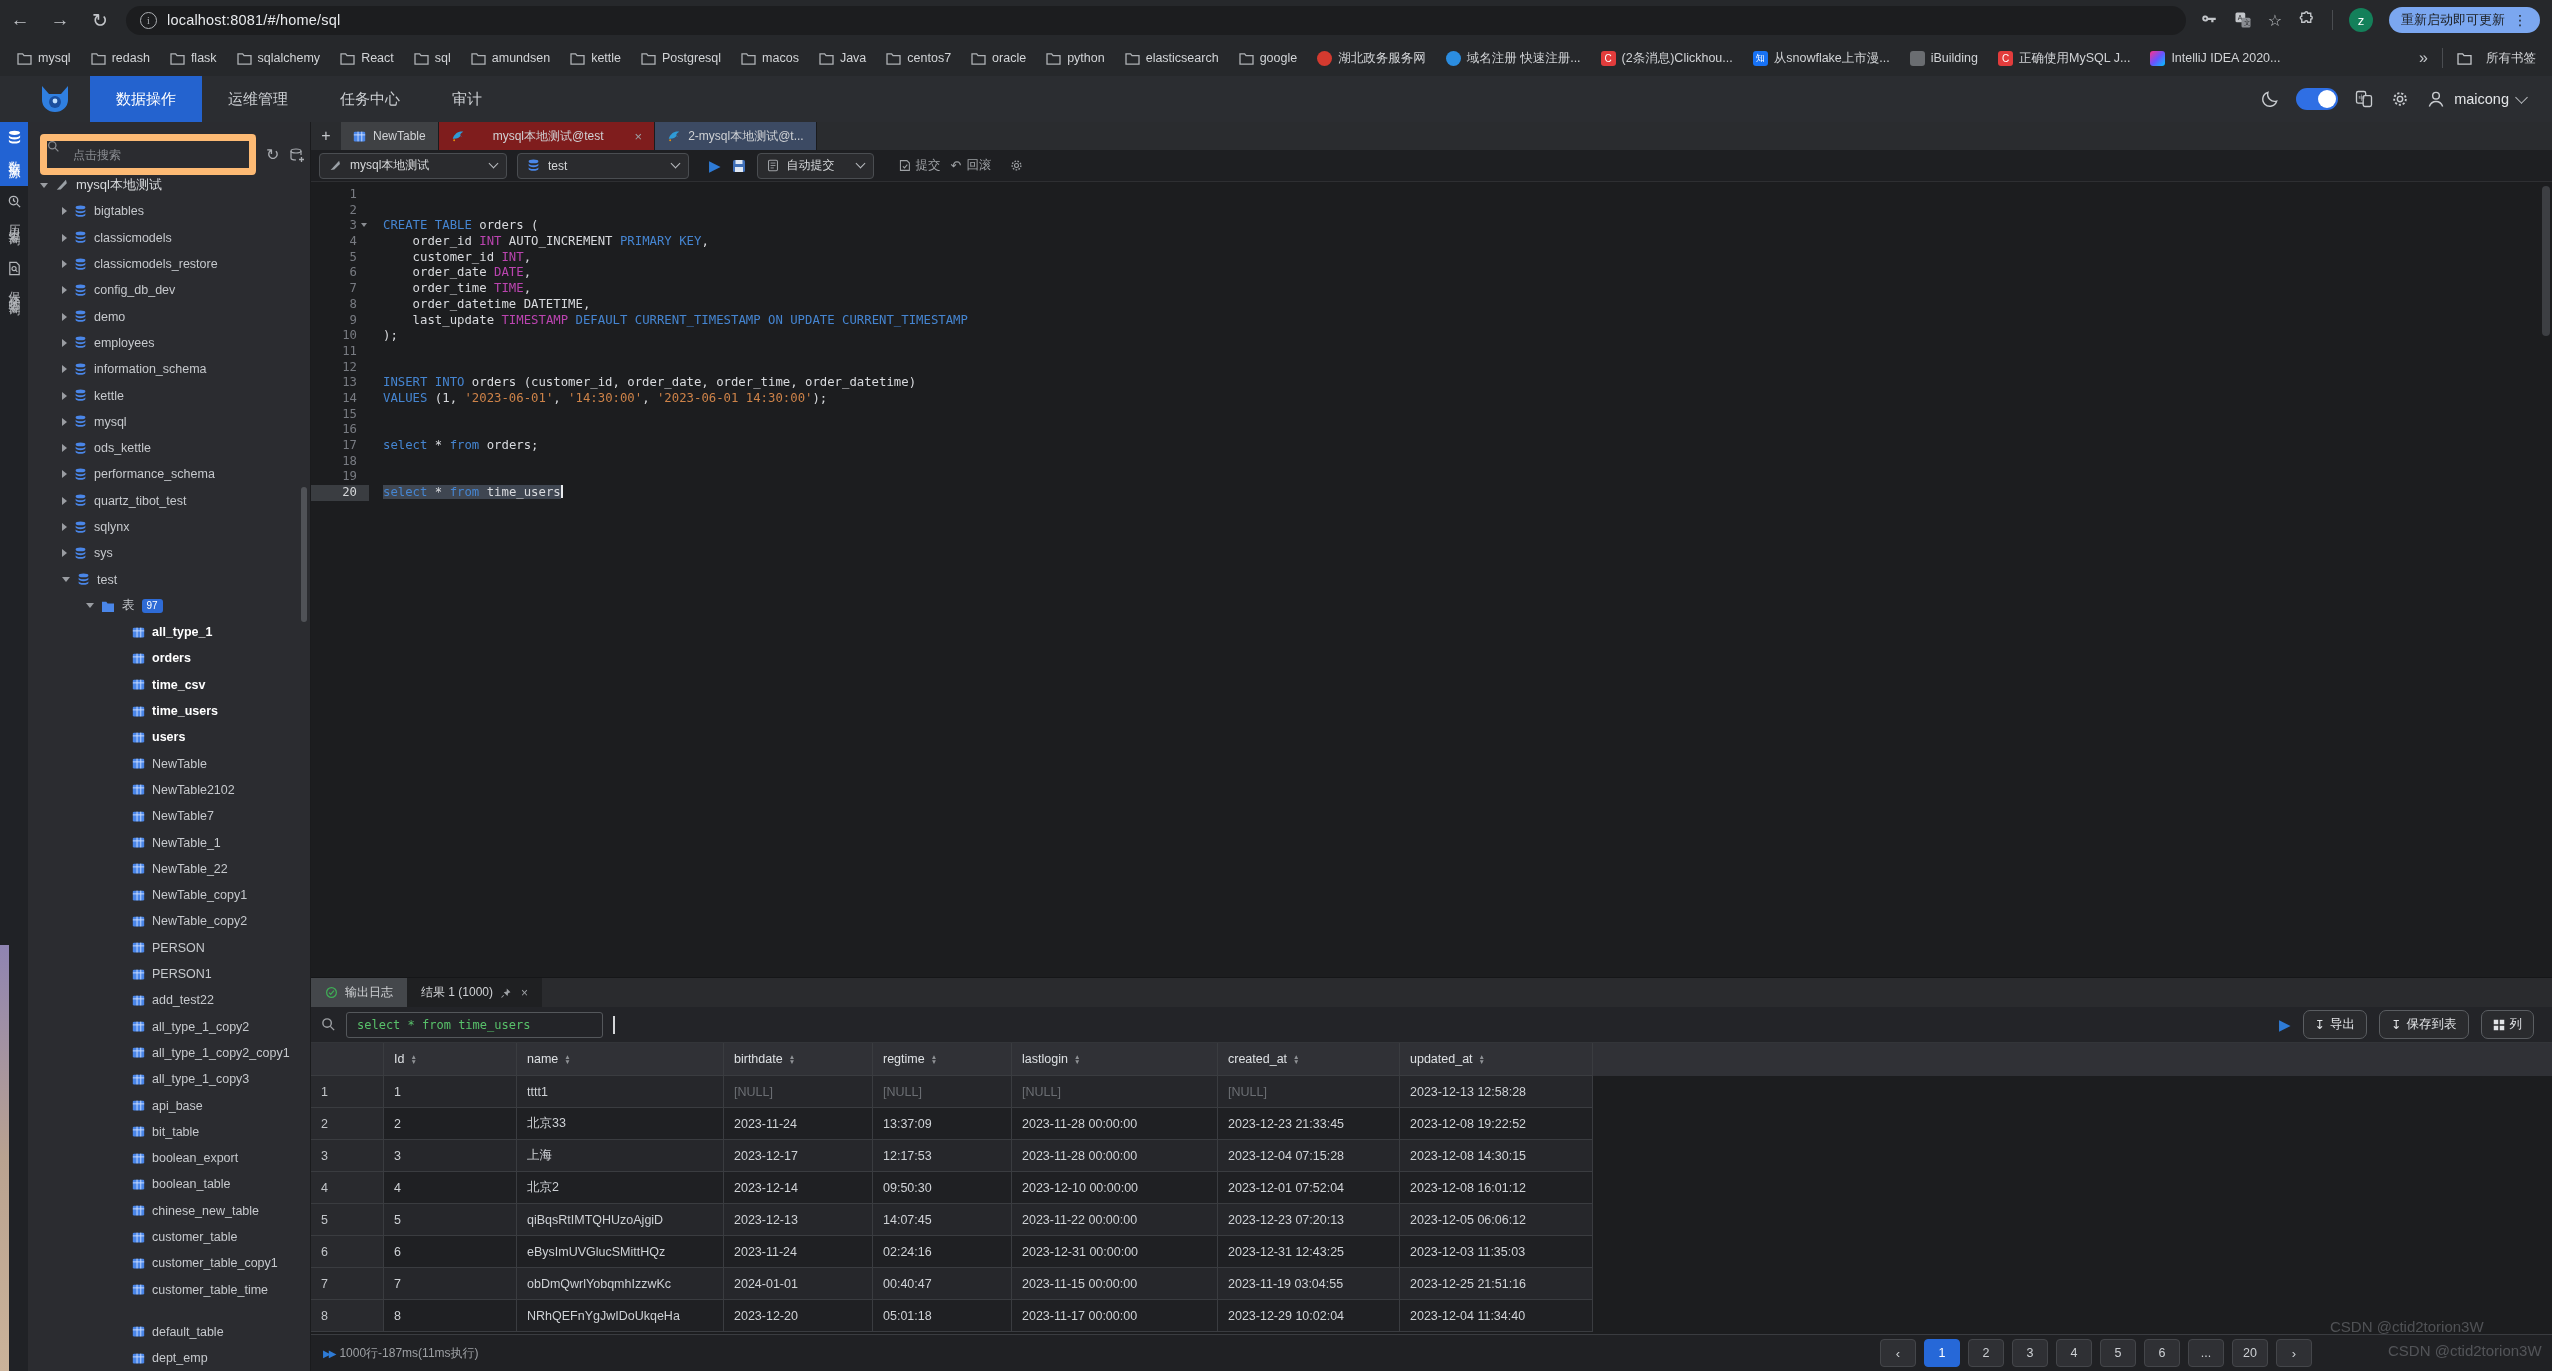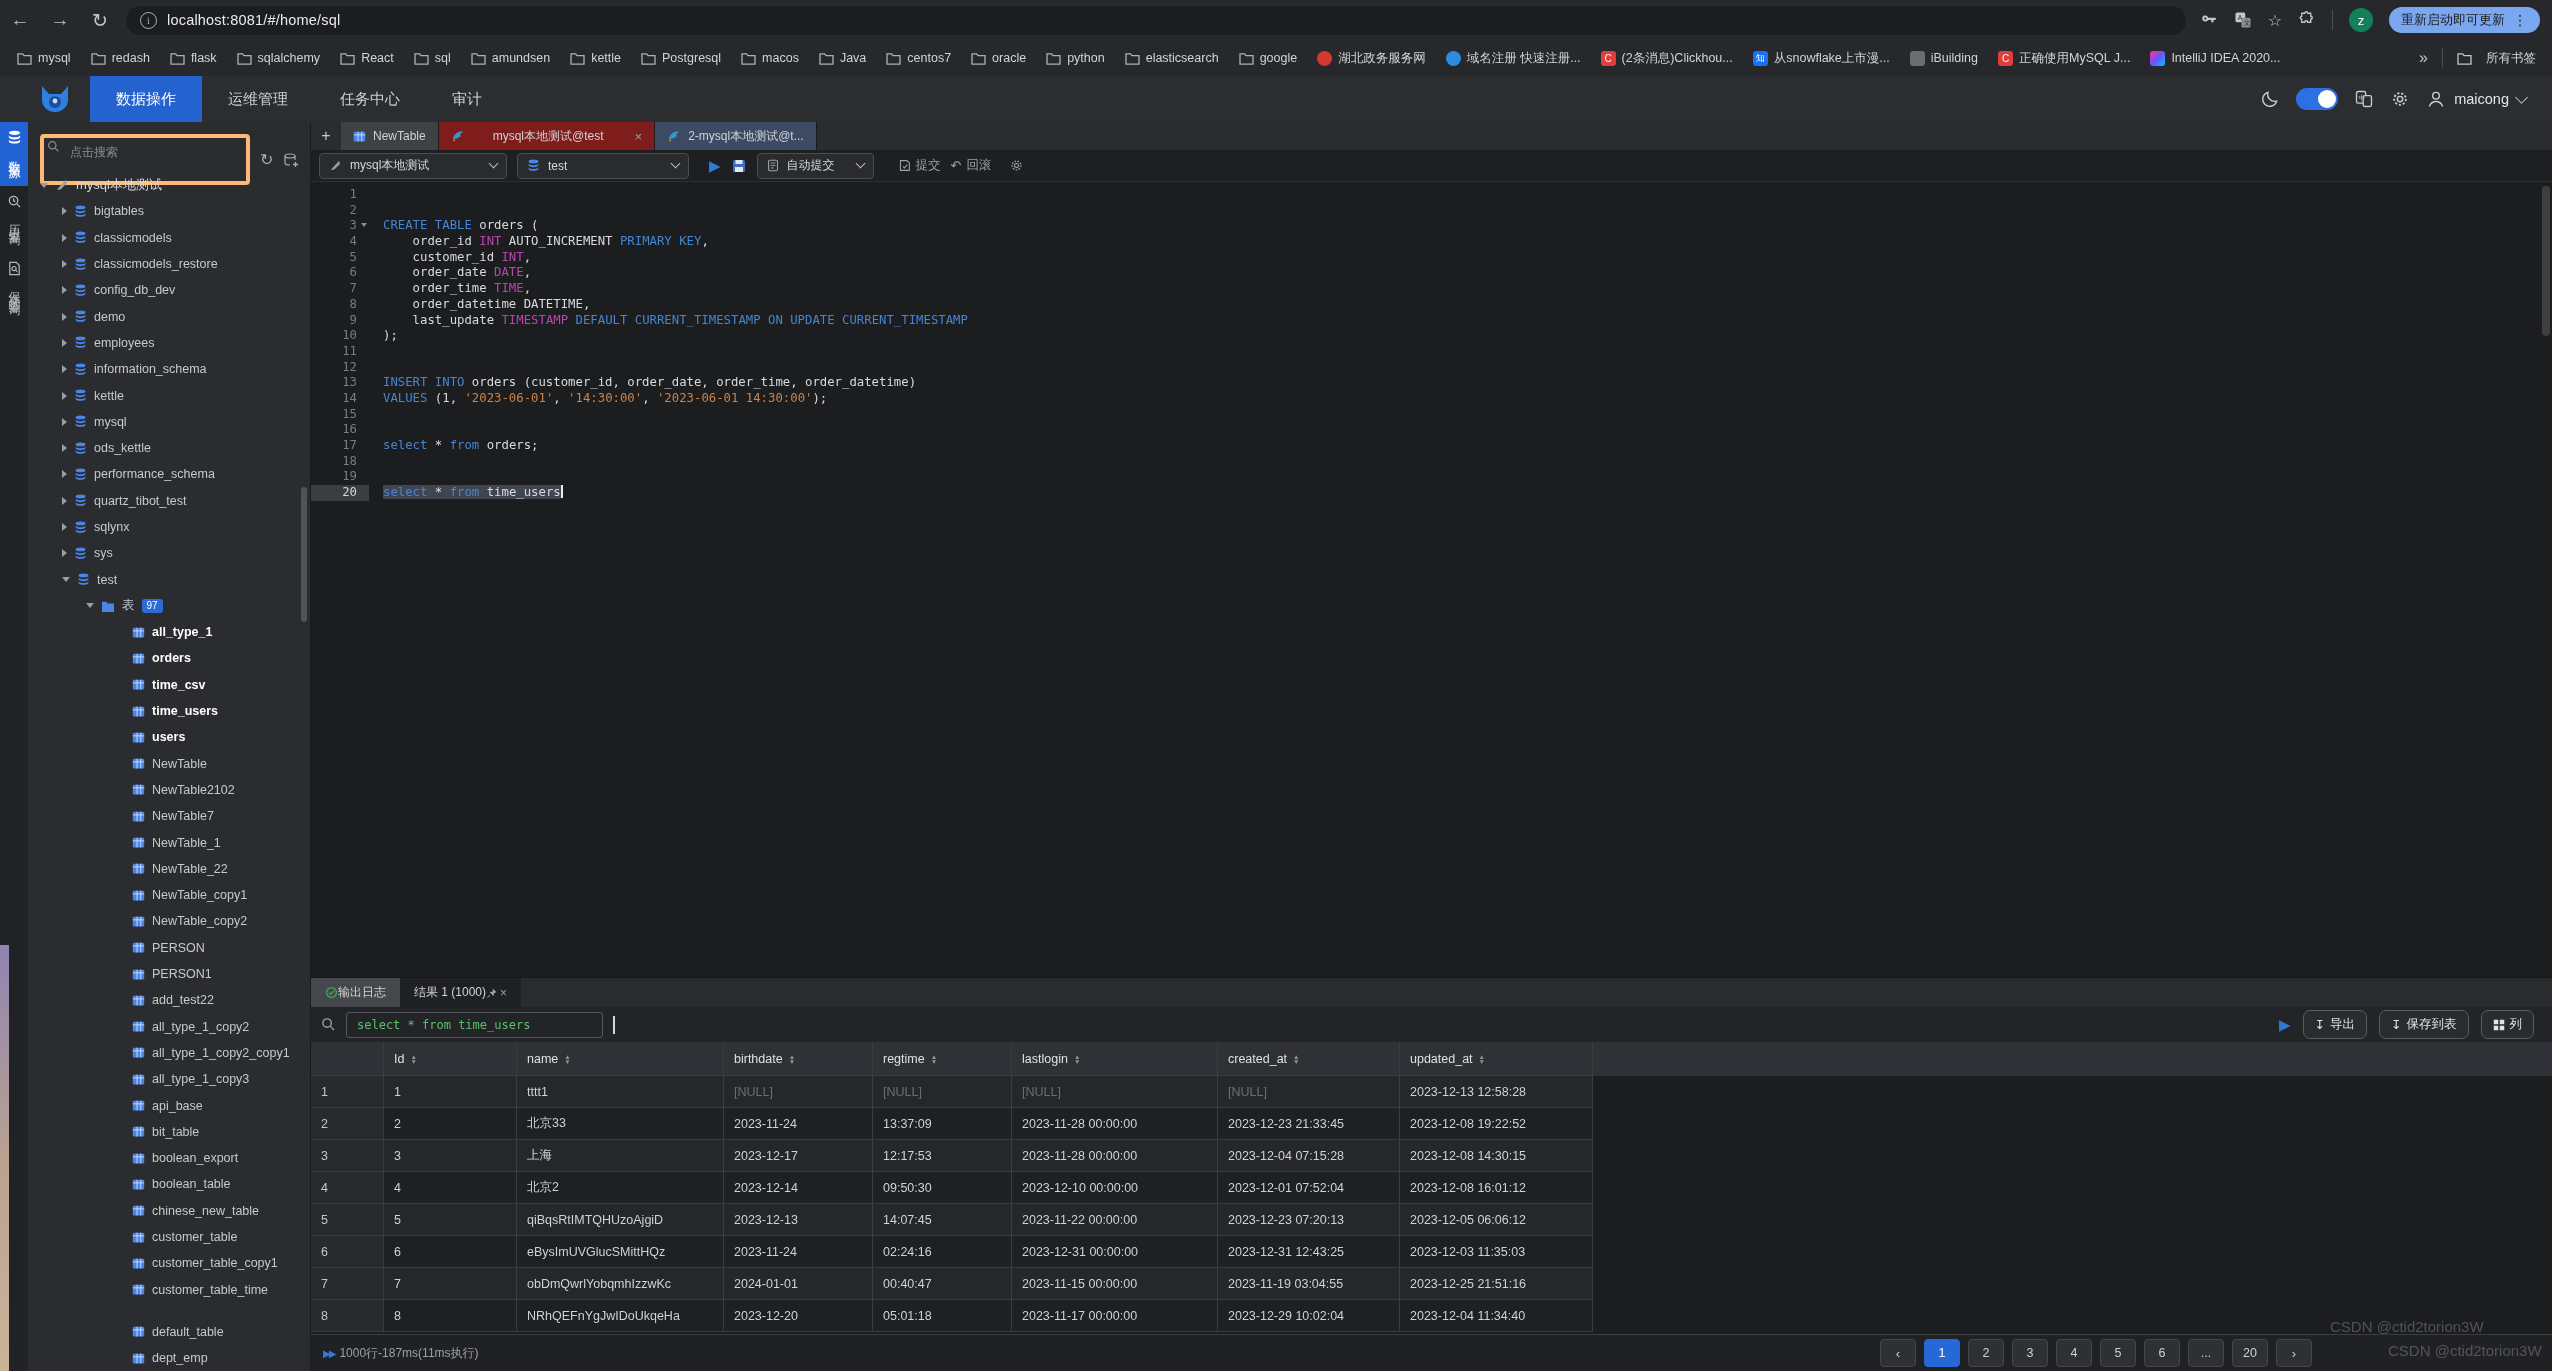--- a/index.html
+++ b/index.html
@@ -53,22 +53,22 @@
   .workbench{position:absolute;left:0;top:122px;width:2552px;height:1249px;display:flex;}
   .rail{width:28px;background:#202226;flex:none;position:relative;}
   .rail-sec{display:flex;flex-direction:column;align-items:center;gap:6px;padding:8px 0;}
   .rail-blue{background:#2263d3;color:#fff;}
   .rail-vtxt{writing-mode:vertical-lr;font-size:12px;letter-spacing:3px;}
   .rail-gray{color:#b4b7bb;}
   .rail-arr{font-size:11px;}
   
   .sidebar{width:282px;background:#2b2c30;flex:none;position:relative;border-right:1px solid #1a1b1d;overflow:hidden;}
   .sb-search-row{display:flex;align-items:center;gap:10px;padding:12px 8px 8px 12px;}
-  .sb-search{width:168px;height:27px;background:transparent;border:4px solid #fdba74;border-radius:4px;
-             color:#cfd2d6;font-size:12px;padding:0 8px 16px 26px;outline:none;}
+  .sb-search{width:168px;height:27px;background:transparent;border:7px solid #fdba74;border-radius:4px;
+             color:#cfd2d6;font-size:12px;padding:0 8px 0 26px;outline:none;}
   .sb-search::placeholder{color:#8a8d92;}
   .sb-search-wrap{position:relative;}
   .sb-search-wrap svg{position:absolute;left:7px;top:6px;}
   .sb-tool{color:#a9acb1;flex:none;}
   .tree{position:absolute;top:50px;left:0;right:0;bottom:0;}
   .trow{height:26.3px;display:flex;align-items:center;gap:7px;font-size:12.5px;color:#c6c9cd;cursor:pointer;}
   .trow.bold{color:#fff;font-weight:700;}
   .trow.root{font-size:13px;color:#d6d8db;}
   .tri-r{width:0;height:0;border-left:5px solid #9a9da2;border-top:4px solid transparent;border-bottom:4px solid transparent;flex:none;}
   .tri-d{width:0;height:0;border-top:5px solid #9a9da2;border-left:4px solid transparent;border-right:4px solid transparent;flex:none;}
@@ -105,21 +105,21 @@
   .eline.cur .gut{background:#3a3d41;color:#d6d8da;}
   .code{padding-left:14px;white-space:pre;color:#d8dade;}
   .tok-kw{color:#4585d1;}
   .tok-ty{color:#bb44b0;}
   .tok-st{color:#ce8349;}
   .sel-bg{background:#3f4651;}
   .cursor{display:inline-block;width:2px;height:13px;background:#e8eaed;vertical-align:-2px;}
   .ed-scroll{position:absolute;right:2px;top:4px;width:8px;height:150px;background:#3d3f43;border-radius:4px;}
   
   .out-tabs{height:29px;background:#2a2b2e;display:flex;align-items:stretch;flex:none;border-top:1px solid #151618;}
-  .otab{display:flex;align-items:center;padding:0 14px;font-size:12px;color:#d0d2d5;cursor:pointer;}
+  .otab{display:flex;align-items:center;gap:7px;padding:0 14px;font-size:12px;color:#d0d2d5;cursor:pointer;}
   .otab.log{background:#44474b;}
   .otab.res{background:#1f2022;}
   .otab .x{color:#9da0a4;margin-left:2px;}
   
   .query-bar{height:35px;background:#232428;border-bottom:1px solid #333539;display:flex;align-items:center;
              gap:10px;padding:0 10px;flex:none;}
   .qchip{height:24px;border:1px solid #54575b;border-radius:3px;display:flex;align-items:center;padding:0 10px;
          font-family:"DejaVu Sans Mono",monospace;font-size:12px;color:#58c16a;min-width:235px;}
   .qcursor{width:1.5px;height:18px;background:#d4d6d9;}
   .qb-right{margin-left:auto;display:flex;align-items:center;gap:12px;padding-right:8px;}

